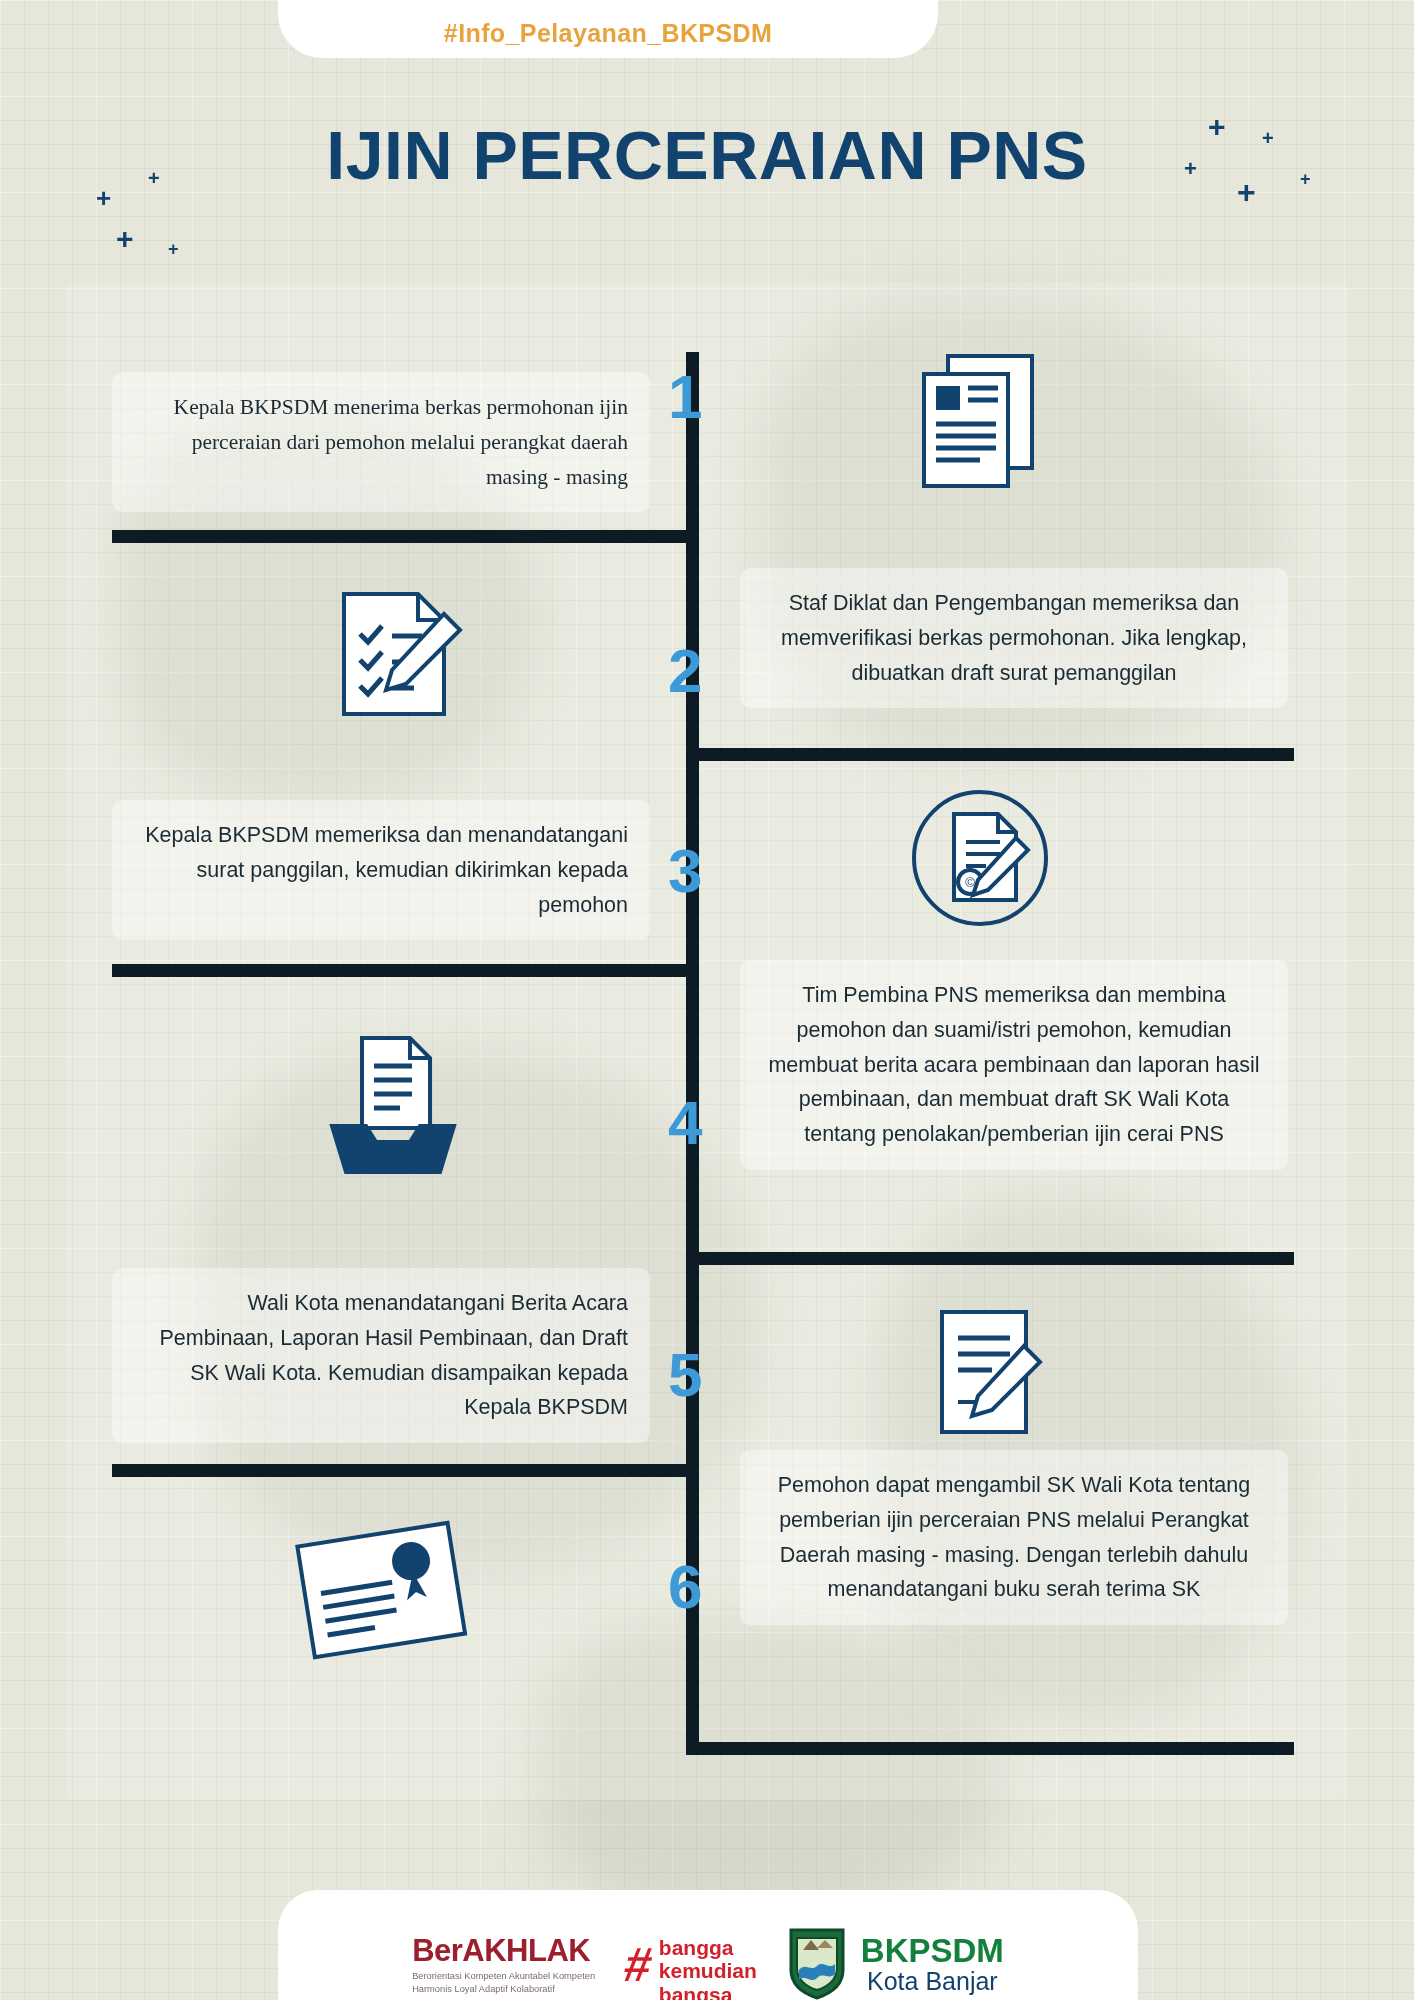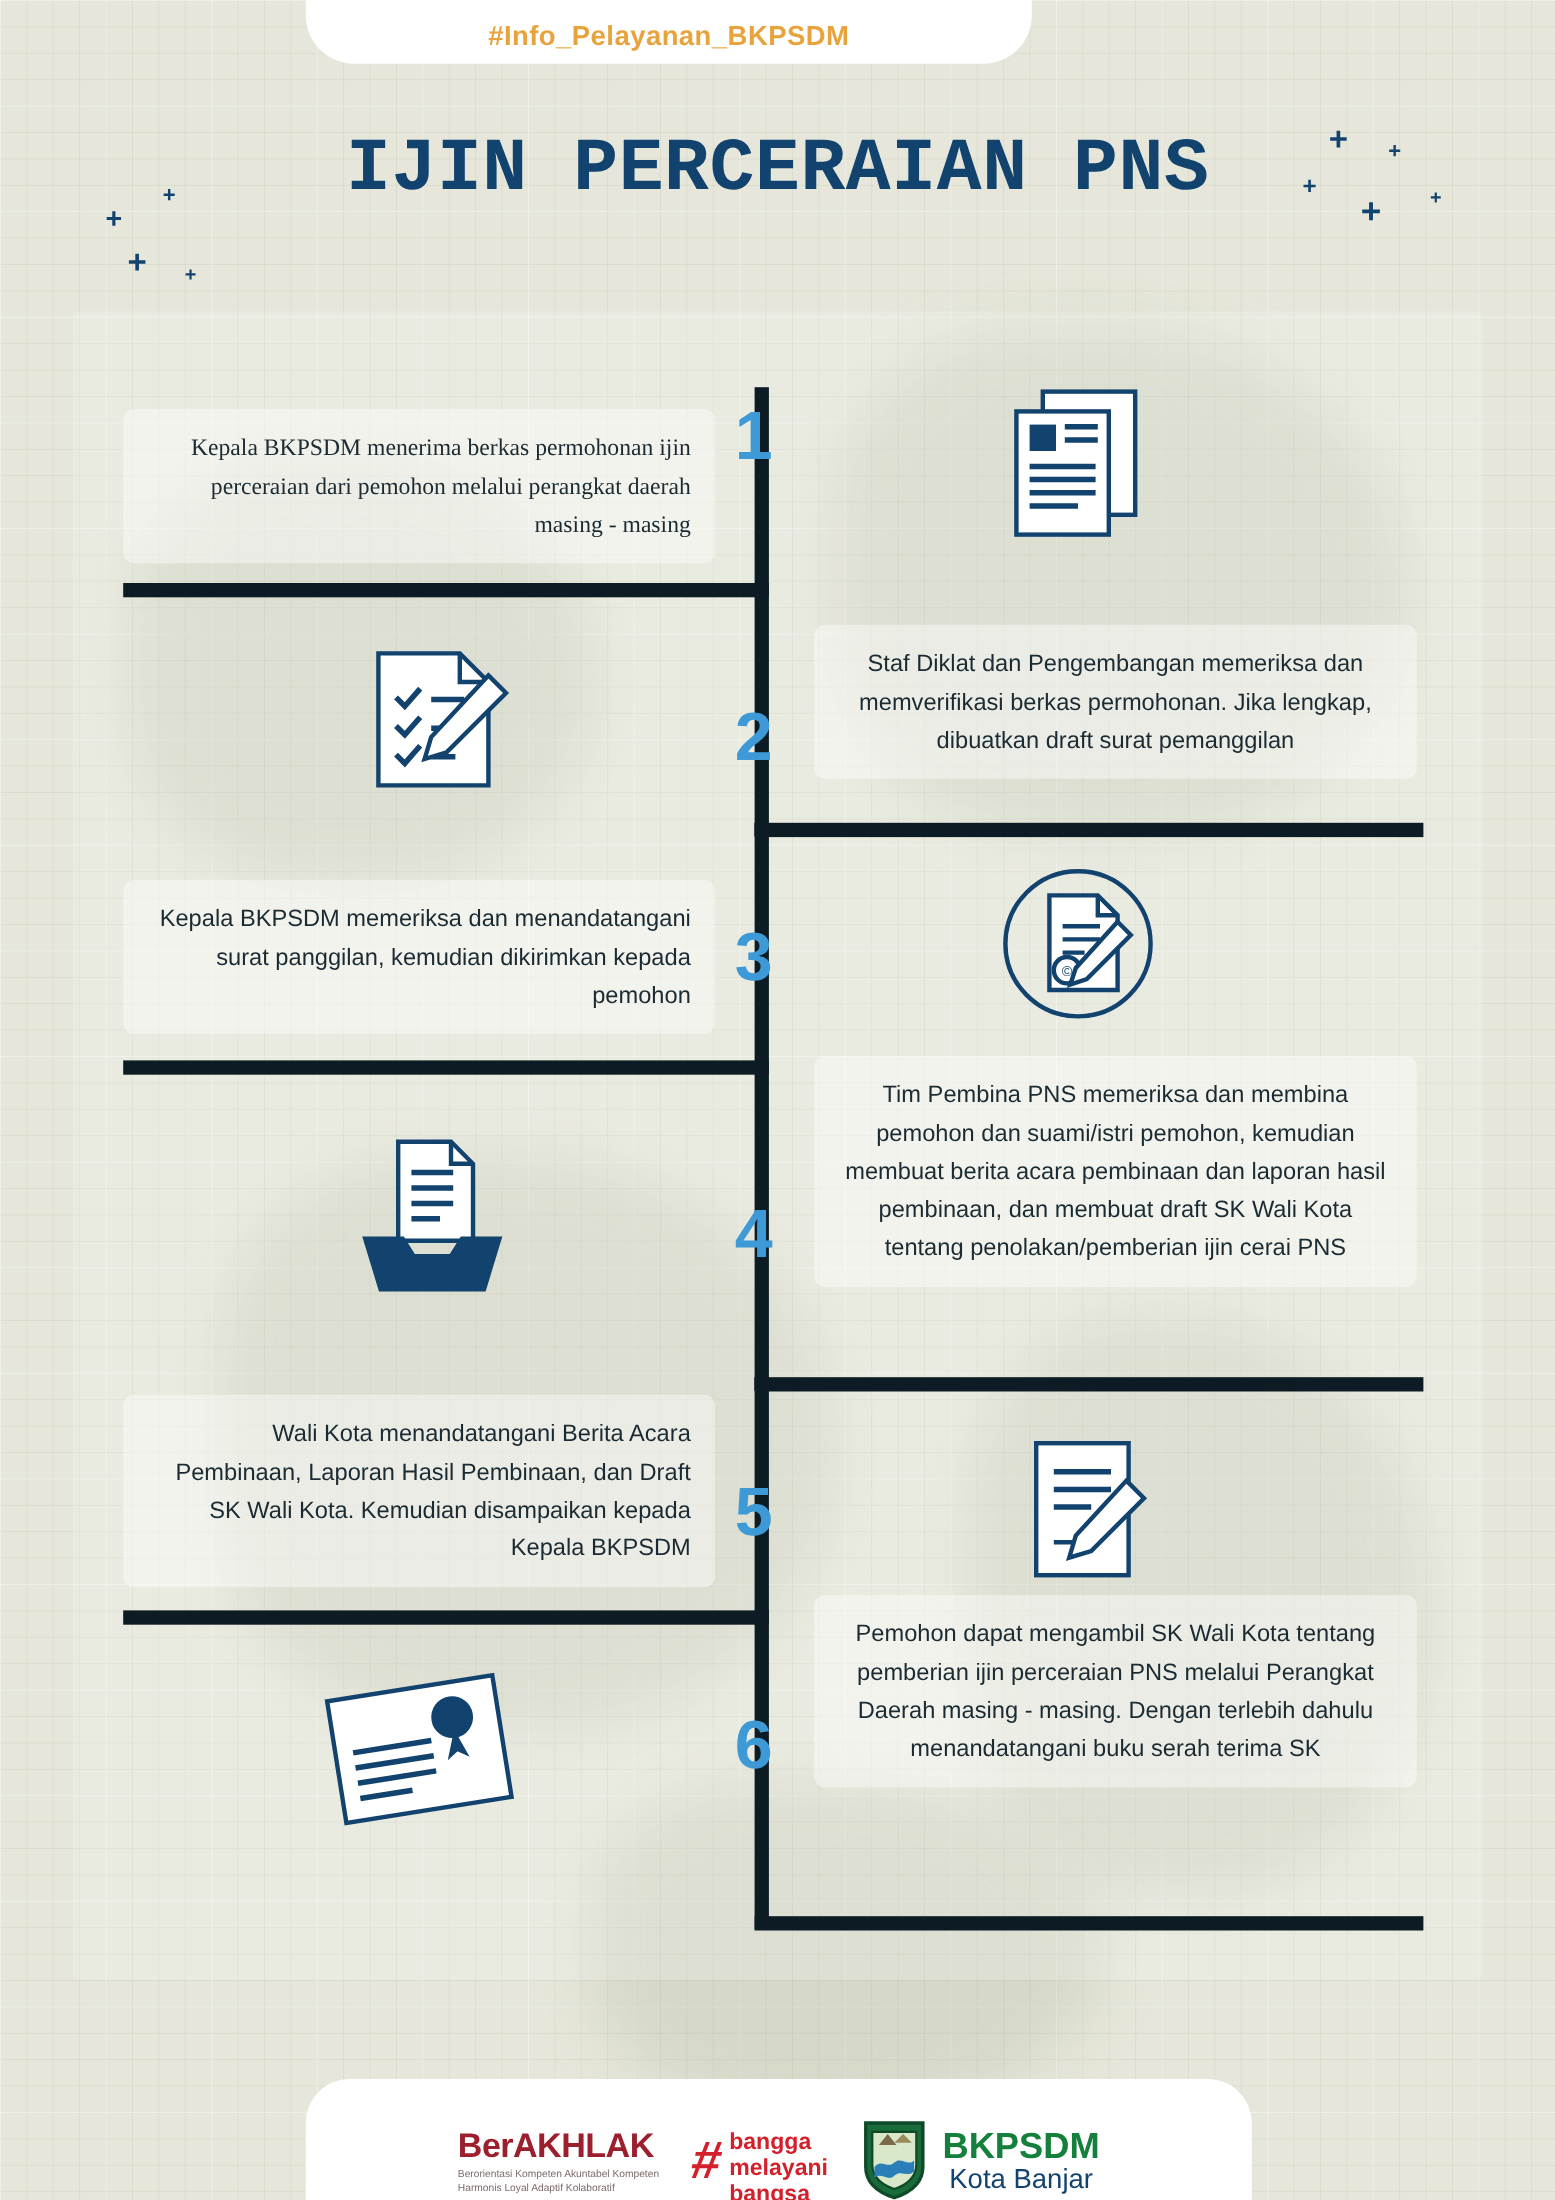--- a/index.html
+++ b/index.html
@@ -59,21 +59,20 @@
     position: absolute;
     left: 0;
     right: 0;
     top: 116px;
     text-align: center;
     color: #12436f;
     font-size: 68px;
     font-weight: bold;
     letter-spacing: 0.5px;
     z-index: 3;
-    font-family: Liberation Mono, monospace;
   }
 
   .sparkle {
     position: absolute;
     color: #12436f;
     font-weight: bold;
     z-index: 3;
     line-height: 1;
   }
 
@@ -334,21 +333,21 @@
     <div class="berakhlak-sub">
       <div>Berorientasi Kompeten Akuntabel Kompeten</div>
       <div>Harmonis Loyal Adaptif Kolaboratif</div>
     </div>
   </div>
 
   <div class="bangga">
     <div class="bangga-hash">#</div>
     <div class="bangga-lines">
       <div>bangga</div>
-      <div>melayani</div>
+      <div>kemudian</div>
       <div>bangsa</div>
     </div>
   </div>
 
   <div class="bkpsdm-block">
     <span>
       <svg width="60" height="74" viewBox="0 0 60 74">
         <path d="M4 4h52v40c0 16-14 24-26 28C18 68 4 60 4 44z" fill="#1a6b3c" stroke="#0f4a28" stroke-width="3"></path>
         <path d="M10 12h40v30c0 12-10 19-20 22-10-3-20-10-20-22z" fill="#d9e8c8" stroke="#0f4a28" stroke-width="2"></path>
         <path d="M12 44c6-8 12 2 18-4 6-6 12 4 18-2v10c-6 6-12-2-18 4-6 6-12-4-18 2z" fill="#2a7fb8"></path>

